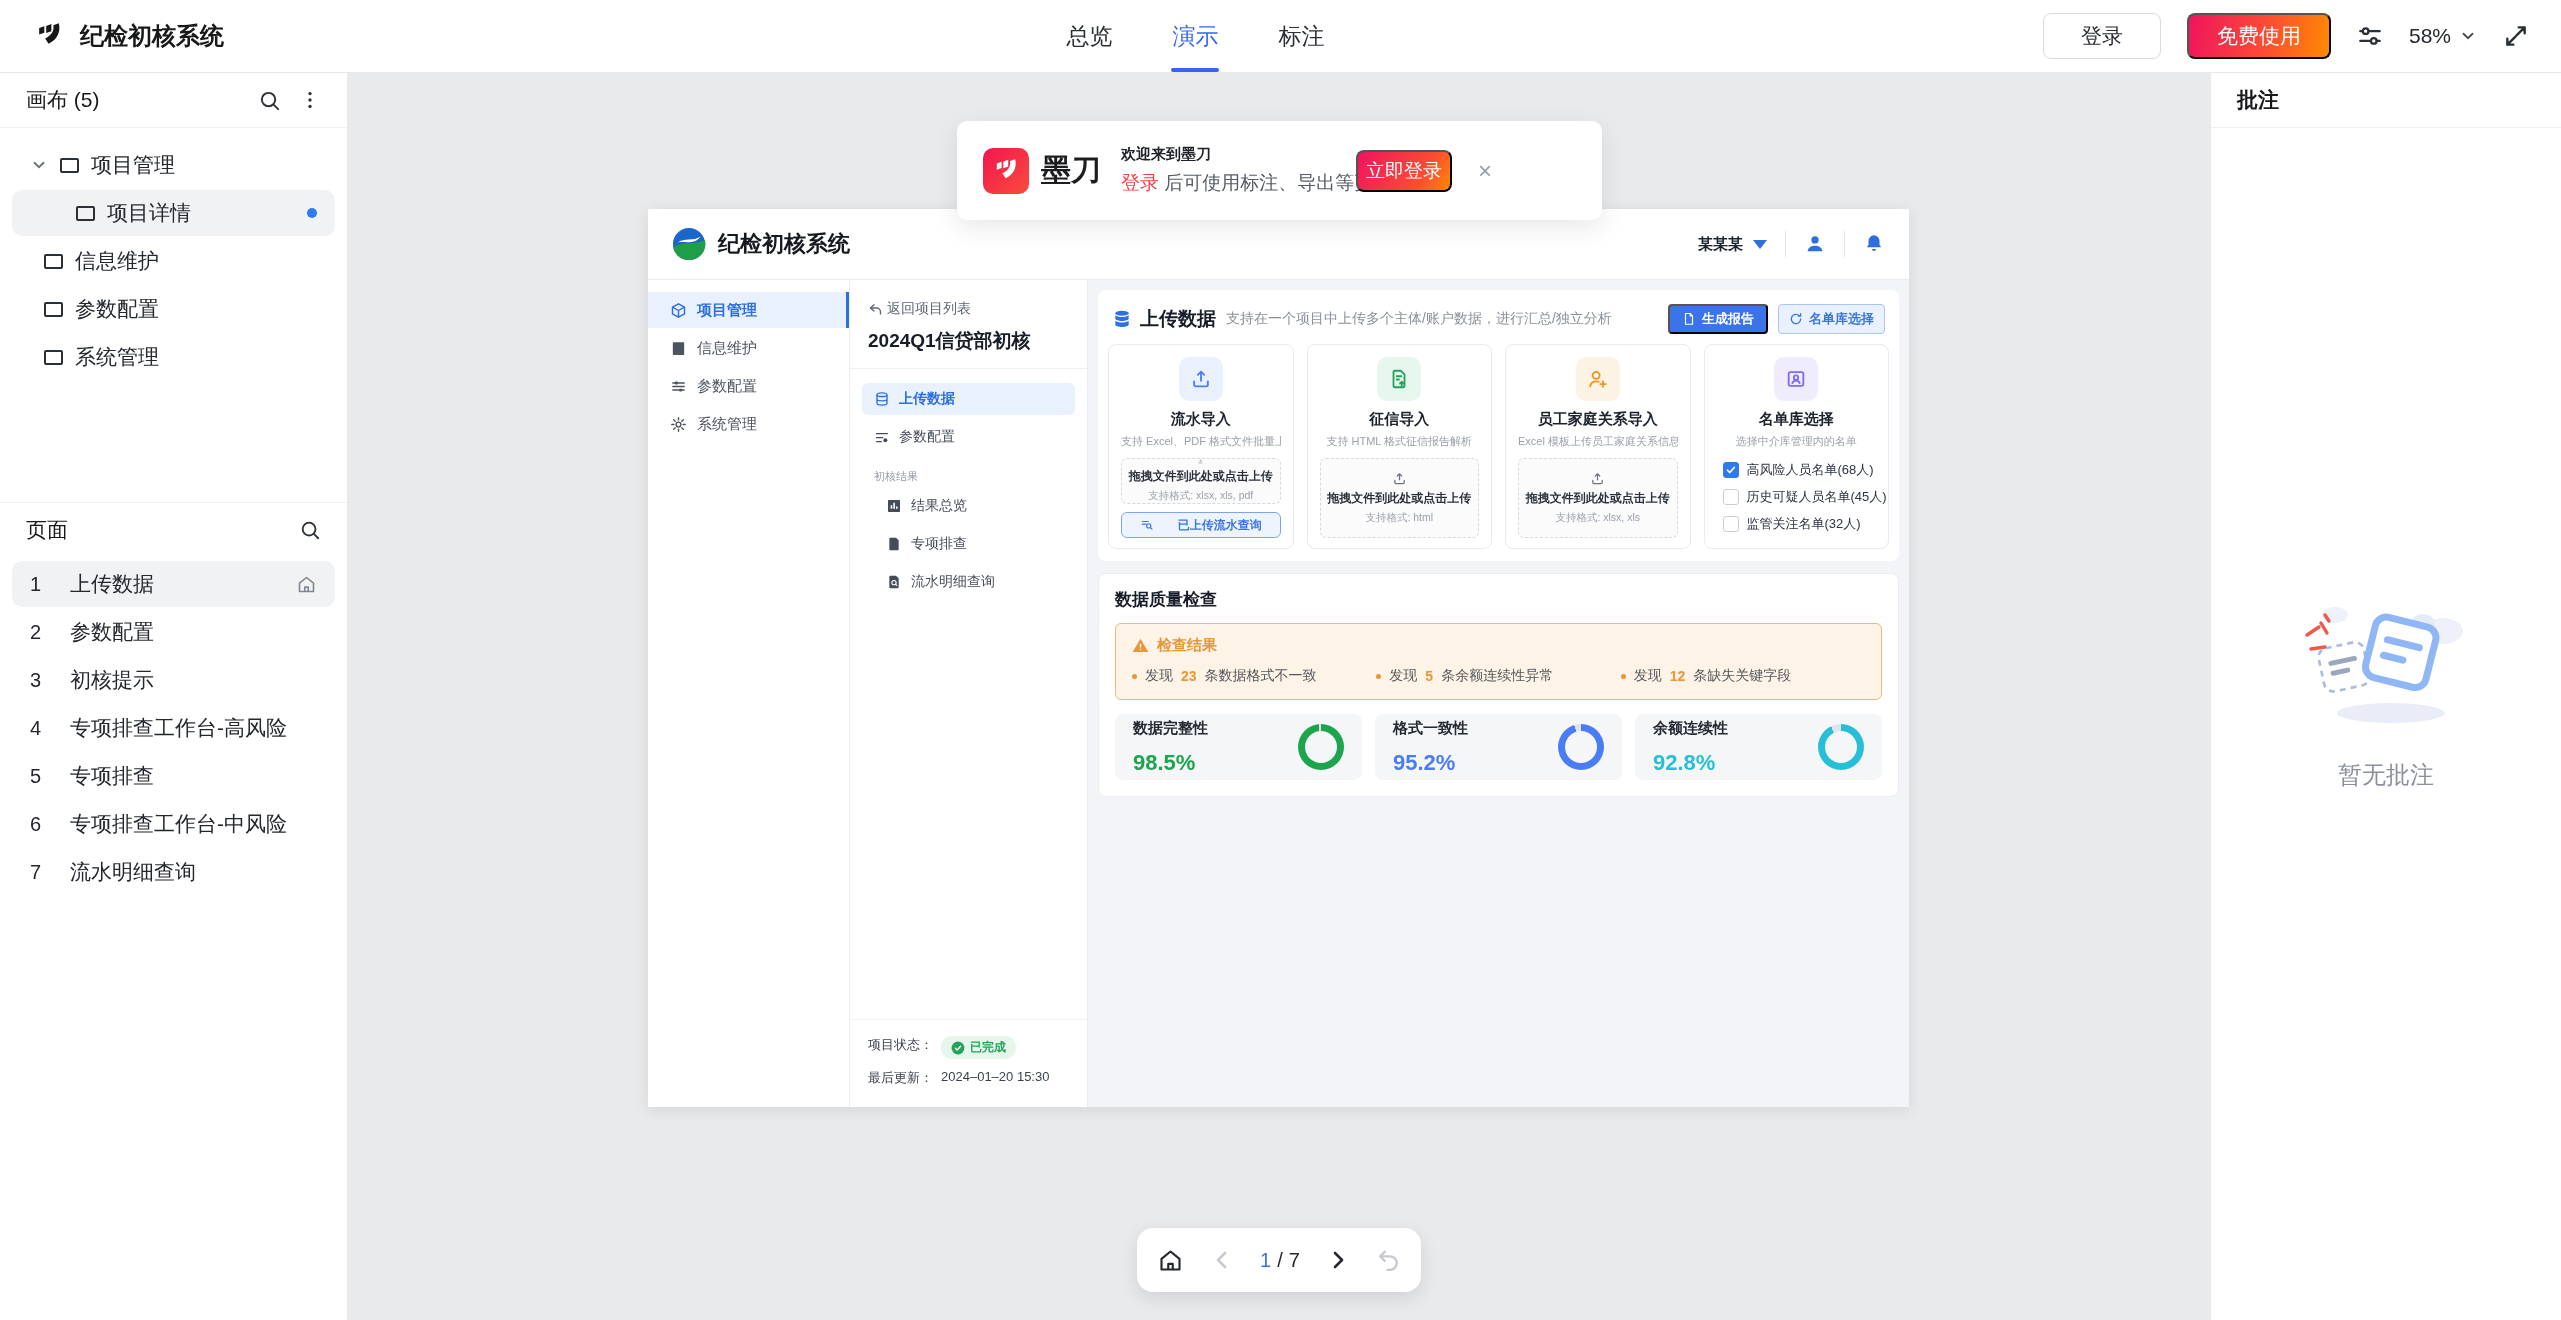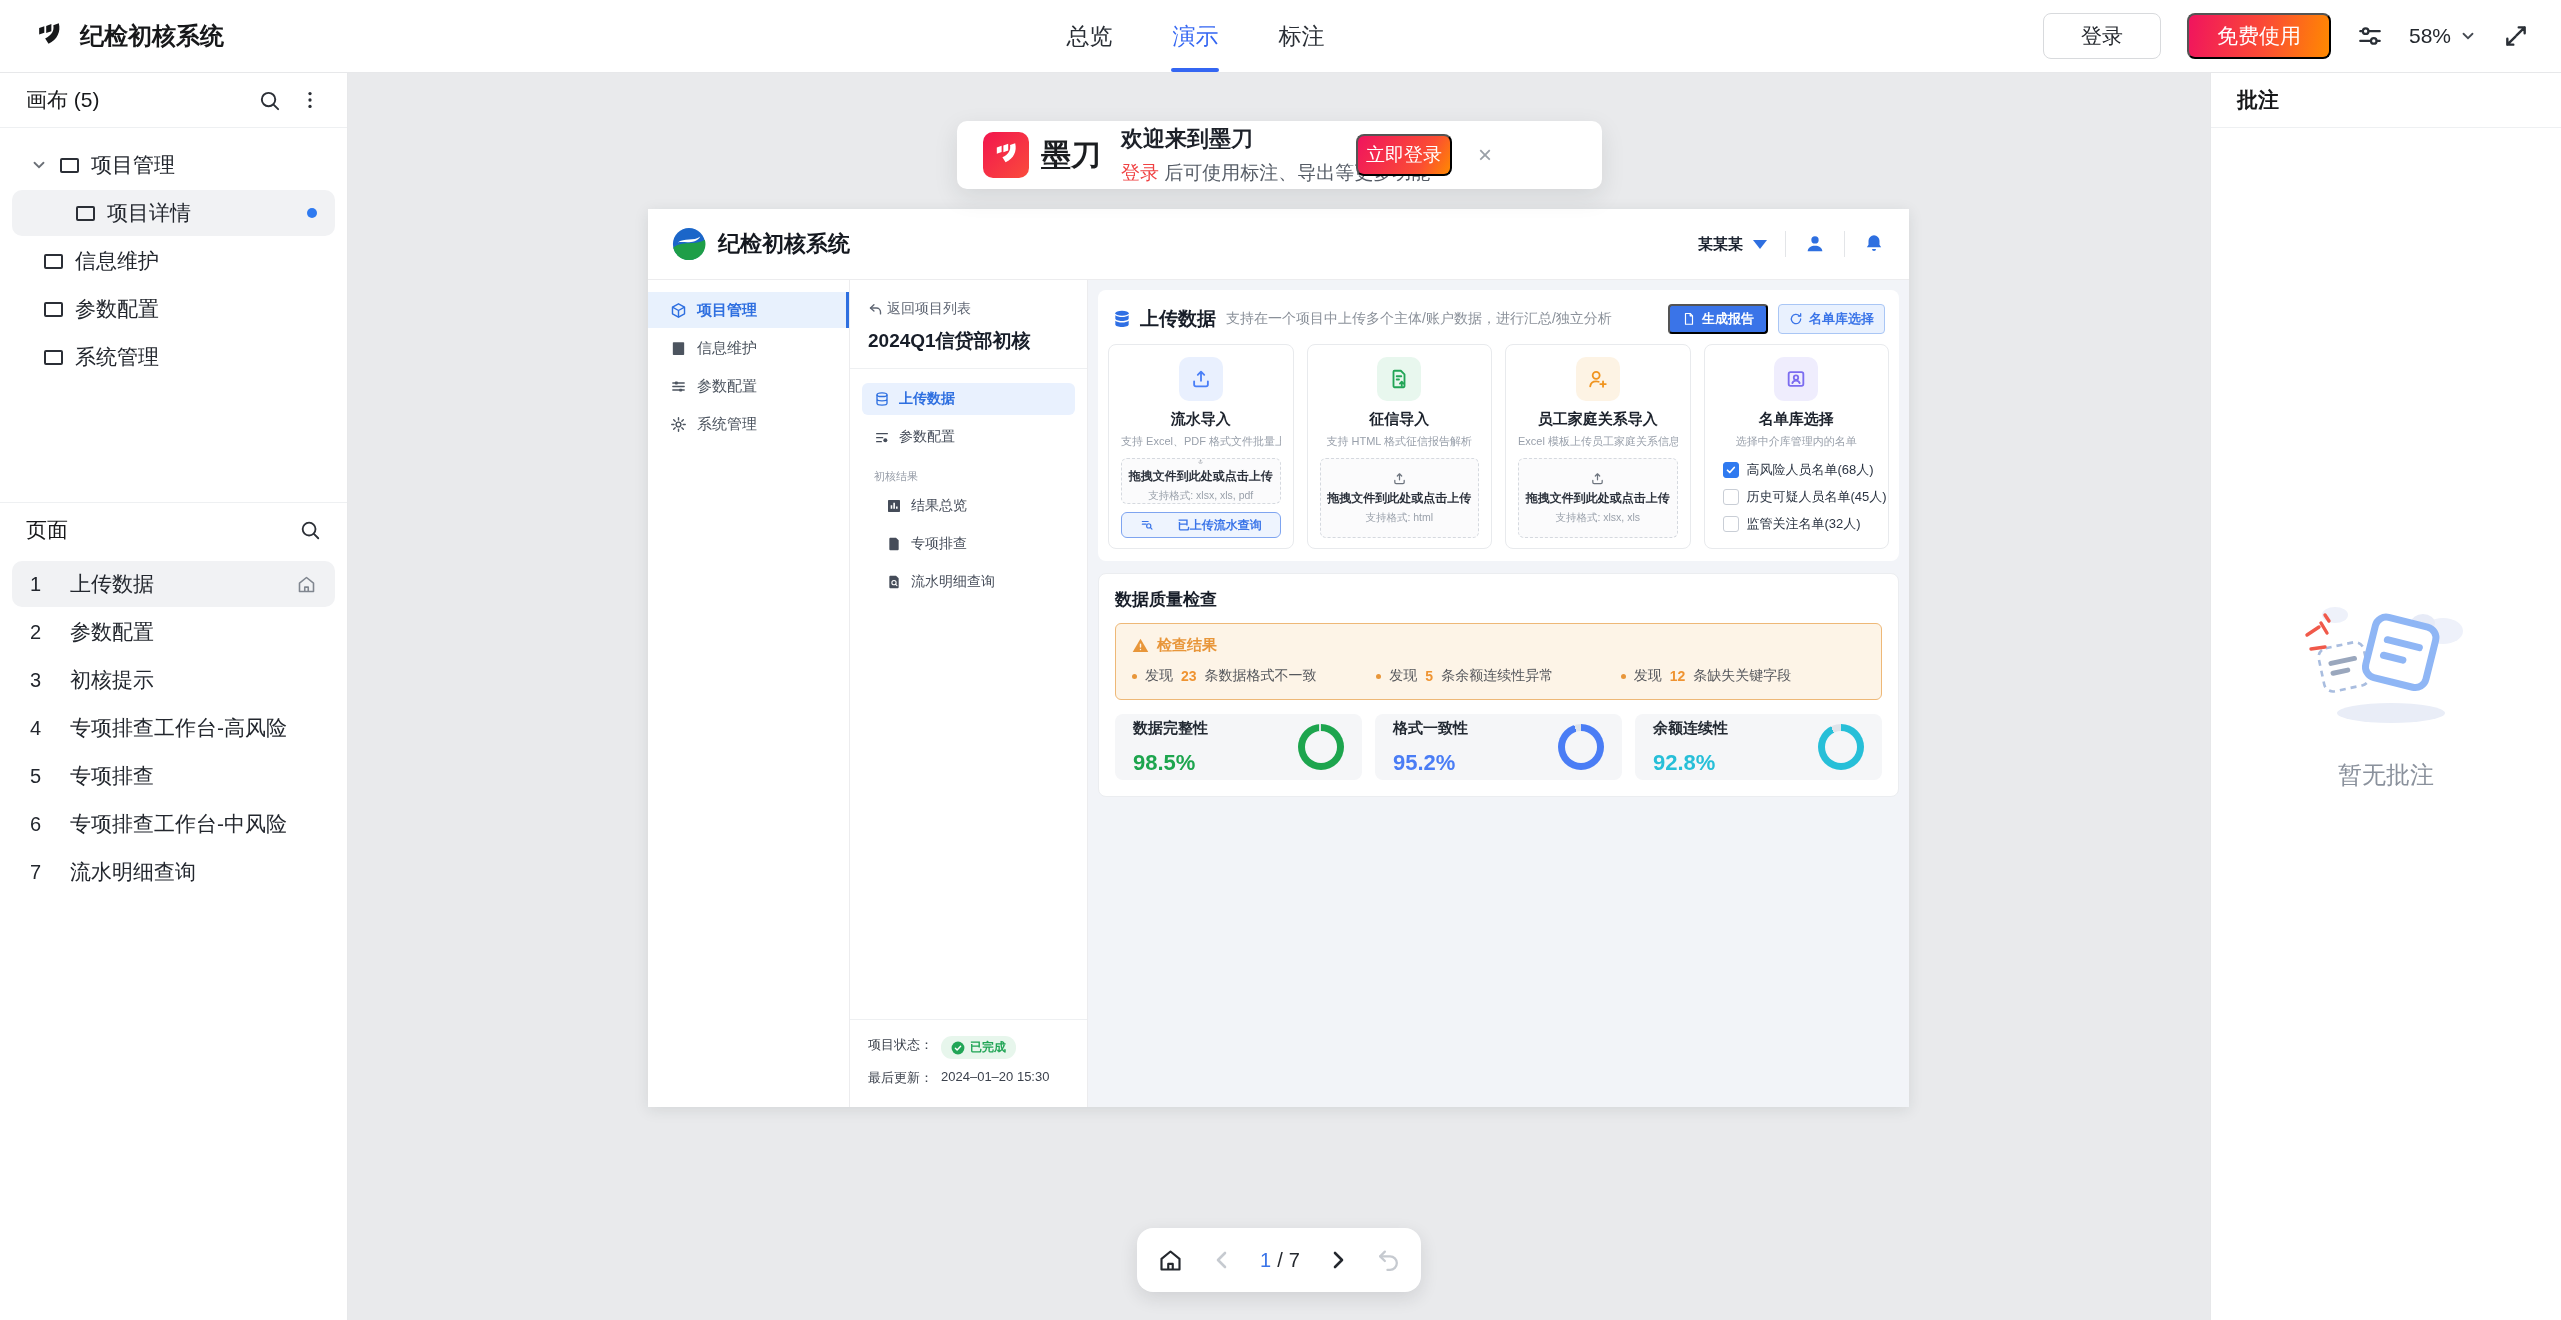--- a/index.html
+++ b/index.html
@@ -42,25 +42,25 @@
   .page-row{height:46px;display:flex;align-items:center;padding:0 18px;margin:2px 12px;border-radius:10px;cursor:pointer}
   .page-row.selected{background:#f1f2f4}
   .page-num{width:40px;font-size:20px;color:#23272e}
   .page-label{font-size:21px;color:#23272e;flex:1;white-space:nowrap}
   .page-home{color:#80868f}
 
   
   .canvas{position:absolute;top:73px;left:348px;right:351px;bottom:0;background:#e9eaec;overflow:hidden}
 
   
-  .banner{position:absolute;top:48px;left:50%;margin-left:-322px;width:645px;height:68px;background:#fff;border-radius:10px;box-shadow:0 8px 24px rgba(31,35,41,.10);display:flex;align-items:center;padding:0 26px;z-index:10}
+  .banner{position:absolute;top:48px;left:50%;margin-left:-322px;width:645px;height:99px;background:#fff;border-radius:10px;box-shadow:0 8px 24px rgba(31,35,41,.10);display:flex;align-items:center;padding:0 26px;z-index:10}
   .moka-logo{width:46px;height:46px;border-radius:10px;background:linear-gradient(135deg,#f2164e,#fa4b3c);display:flex;align-items:center;justify-content:center;color:#fff;flex:none}
   .moka-brand{font-size:30px;font-weight:bold;color:#1b1d20;margin-left:12px;white-space:nowrap}
   .banner-texts{margin-left:20px;flex:1;min-width:0}
-  .banner-title{font-size:22px;font-weight:bold;color:#1d2129}
+  .banner-title{font-size:15px;font-weight:bold;color:#1d2129}
   .banner-sub{font-size:19px;color:#555c66;margin-top:6px;white-space:nowrap}
   .banner-sub .link{color:#f04142;cursor:pointer}
   .btn-cta{flex:none;min-width:96px;height:42px;border-radius:8px;background:linear-gradient(120deg,#f0145e,#fb4d33 70%,#ff8a00);color:#fff;font-size:19px;display:flex;align-items:center;justify-content:center;cursor:pointer}
   .banner-close{flex:none;margin-left:26px;margin-right:84px;font-size:24px;color:#9aa0a8;cursor:pointer;line-height:1}
 
   
   .mockup{position:absolute;top:136px;left:50%;margin-left:-631px;width:1261px;height:898px;background:#fff;box-shadow:0 3px 14px rgba(31,35,41,.10);display:flex;flex-direction:column}
   .mk-header{height:71px;border-bottom:1px solid #ececee;display:flex;align-items:center;padding:0 24px;flex:none}
   .bank-logo{width:34px;height:34px;flex:none}
   .mk-title{font-size:22px;font-weight:bold;color:#14181f;margin-left:12px;flex:1;white-space:nowrap}

